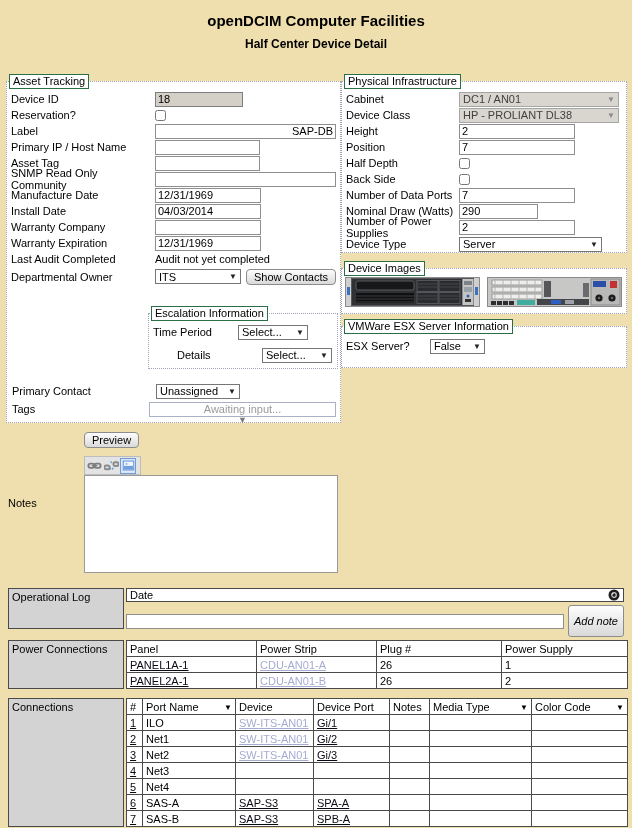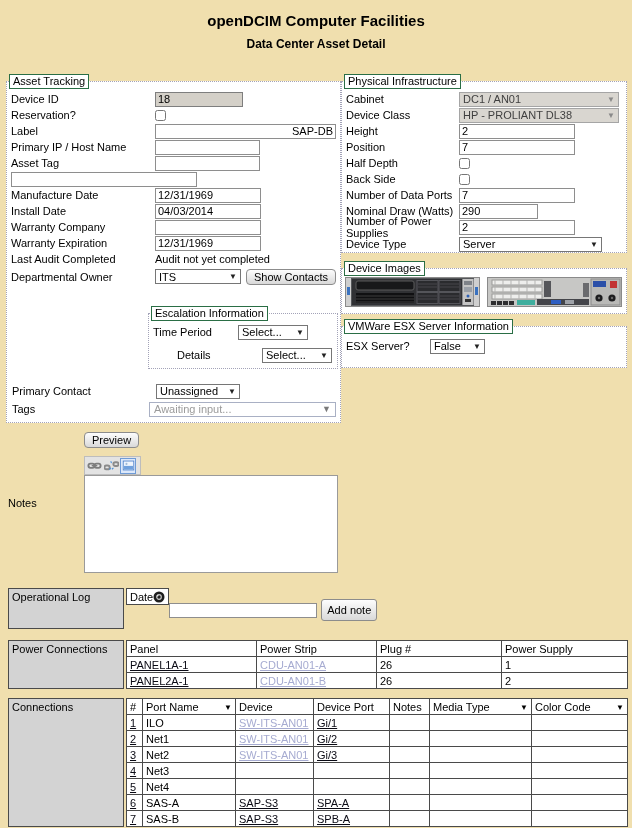--- a/index.html
+++ b/index.html
@@ -18,49 +18,49 @@
 
   
   .txt{height:13px;border:1px solid #8e8e8e;background:#fff;font-family:"Liberation Sans",sans-serif;font-size:11px;padding:0 2px;margin:0;}
   .txt.ro{background:#d4d0c8;border:1px solid #7e7e7e;}
   .chk{width:11px;height:11px;margin:0;}
   .sel{display:inline-flex;align-items:center;justify-content:space-between;height:15px;border:1px solid #767676;background:#fff;padding:0 3px;box-sizing:border-box;white-space:nowrap;overflow:hidden;}
   .sel .arr{font-size:8px;color:#222;margin-left:4px;flex:none;}
   .sel.dis{background:#d9d6d0;border-color:#a5a5a5;color:#3f3f3f;}
   .sel.dis .arr{color:#8a8a8a;}
   .btn{display:inline-block;border:1px solid #8c8c8c;border-radius:4px;background:linear-gradient(#fdfdfd,#d9d9d9);font-family:"Liberation Sans",sans-serif;font-size:11px;padding:1px 7px;color:#000;}
-  .tags{display:flex;align-items:center;justify-content:space-between;height:15px;border:1px solid #a9b0c4;background:#fff;padding:0 4px;box-sizing:border-box;color:#9b9b9b;}
+  .tags{display:flex;align-items:center;justify-content:space-between;height:15px;border:1px solid #a9b0c4;background:#fff;padding:0 4px;box-sizing:border-box;color:#9b9b9b;flex-direction:column;}
   .tags .arr{color:#7a7a7a;font-size:9px;}
 
   
   .toolbar{position:absolute;left:84px;top:456px;width:57px;height:19px;background:#e3e3e3;border:1px solid #bdbdbd;display:flex;align-items:center;gap:1px;padding:0 1px;box-sizing:border-box;}
   .ticon{width:16px;height:16px;display:inline-flex;align-items:center;justify-content:center;}
   textarea.notes{position:absolute;left:84px;top:475px;width:248px;height:92px;border:1px solid #9a9a9a;background:#fff;resize:none;font-family:"Liberation Sans",sans-serif;font-size:11px;}
 
   
   .section{position:absolute;display:flex;align-items:stretch;}
   .graycell{width:108px;flex:none;background:#d3d3d3;border:1px solid #4a4a4a;padding:2px 3px 0 3px;}
   table.grid{border-collapse:collapse;background:#fff;table-layout:fixed;}
   .grid th,.grid td{border:1px solid #4a4a4a;font-weight:normal;text-align:left;padding:0 3px;font-size:11px;height:15px;white-space:nowrap;overflow:hidden;}
   .lnk-dark{color:#0a0a14;text-decoration:underline;cursor:pointer;}
   .lnk-light{color:#a6abd1;text-decoration:underline;cursor:pointer;}
   .tharr{float:right;font-size:8px;margin-top:2px;}
 
-  .oplog-right{flex:1;display:flex;}
+  .oplog-right{flex:1;display:flex;flex-direction:column;}
   .oplog-header{height:15px;border:1px solid #4a4a4a;background:#fff;display:flex;align-items:center;justify-content:space-between;padding:0 3px;}
   .oplog-addrow{display:flex;align-items:center;gap:4px;margin-top:3px;}
   .oplog-addrow input{flex:1;}
 </style>
 </head>
 <body>
 
 <div class="page">
 
   <div class="h1">openDCIM Computer Facilities</div>
-  <div class="h2">Data Center Asset Detail</div>
+  <div class="h2">Half Center Device Detail</div>
 
   <div class="fs" style="left:6px;top:81px;width:333px;height:340px;">
     <div class="legend">Asset Tracking</div>
     <div class="fs-body">
       <div class="frow">
         <span class="lbl">Device ID</span>
         <input class="txt ro" style="width: 82px;" readonly="" value="18">
       </div>
       <div class="frow">
         <span class="lbl">Reservation?</span>
@@ -72,20 +72,21 @@
       </div>
       <div class="frow">
         <span class="lbl">Primary IP / Host Name</span>
         <input class="txt" style="width: 99px;" value="">
       </div>
       <div class="frow">
         <span class="lbl">Asset Tag</span>
         <input class="txt" style="width: 99px;" value="">
       </div>
       <div class="frow">
+        <span class="lbl">SNMP Read Only Community</span>
         <input class="txt" style="width: 180px;" value="">
       </div>
       <div class="frow">
         <span class="lbl">Manufacture Date</span>
         <input class="txt" style="width: 100px;" value="12/31/1969">
       </div>
       <div class="frow">
         <span class="lbl">Install Date</span>
         <input class="txt" style="width: 100px;" value="04/03/2014">
       </div>
@@ -347,21 +348,21 @@
         <span style="display:inline-flex;">
           <svg width="12" height="12" viewBox="0 0 12 12">
               <circle cx="6" cy="6" r="5.5" fill="#1e1e1e"></circle>
               <circle cx="6" cy="6" r="2.3" fill="none" stroke="#c9c9c9" stroke-width="1.2"></circle>
               <circle cx="4.6" cy="4.6" r="0.9" fill="#e8e8e8"></circle>
             </svg>
         </span>
       </div>
       <div class="oplog-addrow">
         <input class="txt" value="" style="">
-        <button class="btn" style="border-radius:3px;padding:0 5px;height:22px;">Add note</button>
+        <button class="btn" style="border-radius:3px;padding:0 5px;height:32px;font-style:italic;">Add note</button>
       </div>
     </div>
   </div>
 
   <div class="section" style="left:8px;top:640px;width:616px;">
     <div class="graycell">Power Connections</div>
     <table class="grid" style="width:501px;margin-left:2px;">
       <colgroup>
           <col style="width:130px">
           <col style="width:120px">

